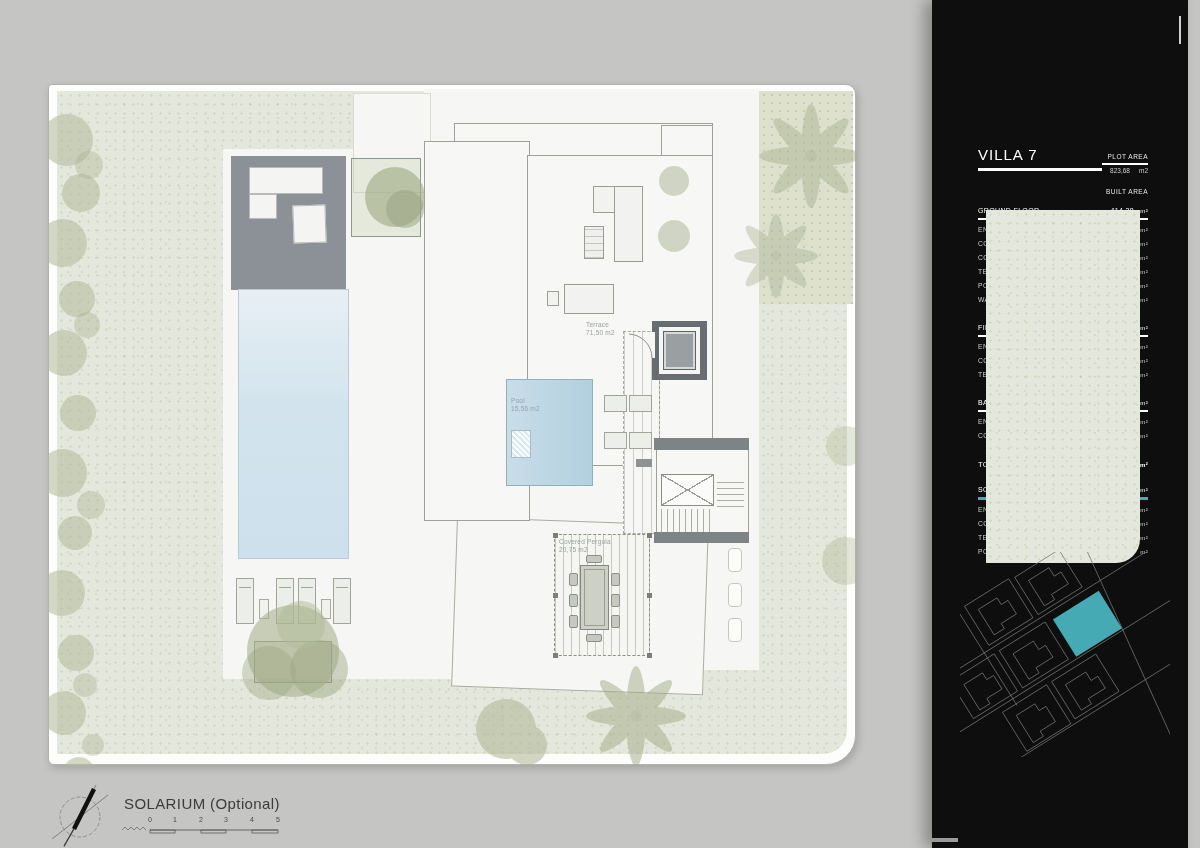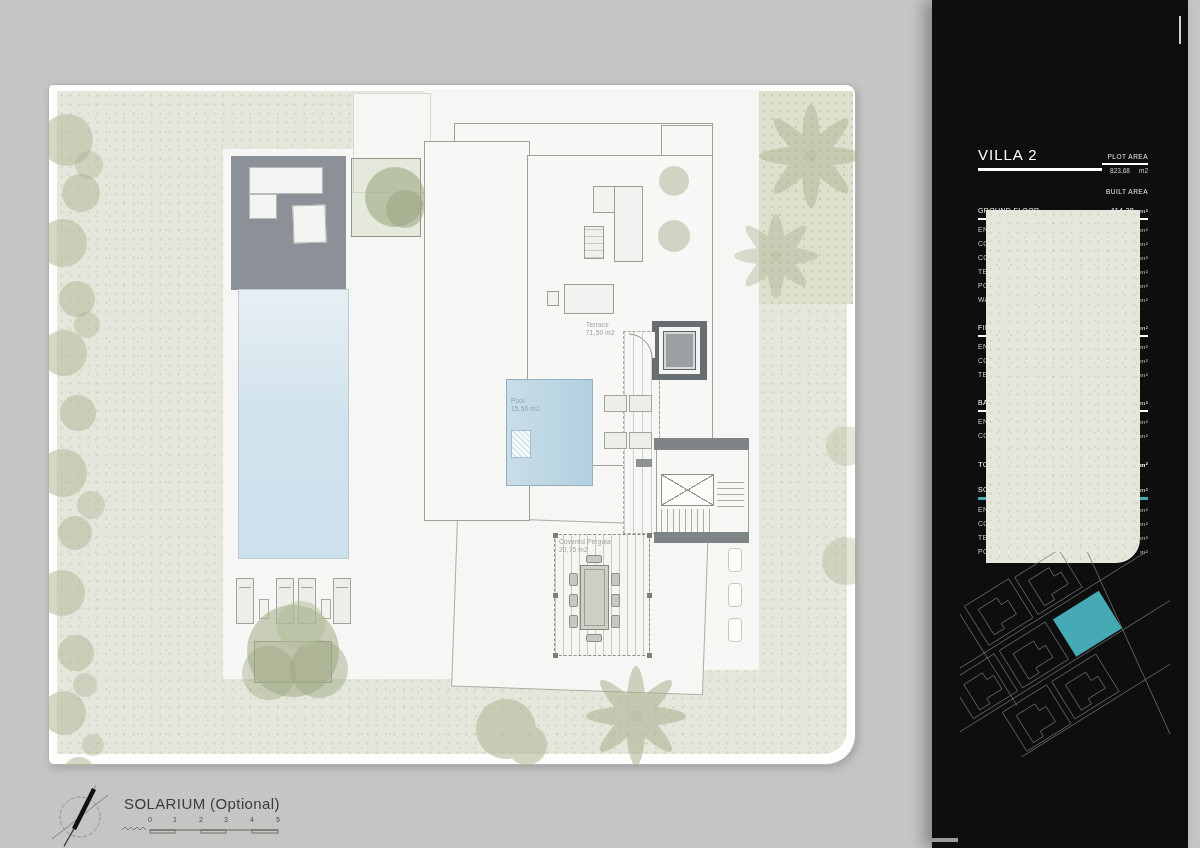--- a/index.html
+++ b/index.html
@@ -336,21 +336,21 @@
   <span class="tick" style="left:101px;">3</span>
   <span class="tick" style="left:127px;">4</span>
   <span class="tick" style="left:153px;">5</span>
 </div>
 
 <aside class="panel">
   <div class="scroll-ind"></div>
   <div class="notch"></div>
 
   <div class="title-block">
-    <div class="villa-title">VILLA 2</div>
+    <div class="villa-title">VILLA 7</div>
     <div class="villa-rule"></div>
     <div class="plot-label">PLOT AREA</div>
     <div class="plot-rule"></div>
     <div class="plot-value">
       <span>823,68</span><span class="u">m2</span>
     </div>
     <div class="built-label">BUILT AREA</div>
   </div>
 
   <div class="areas">

